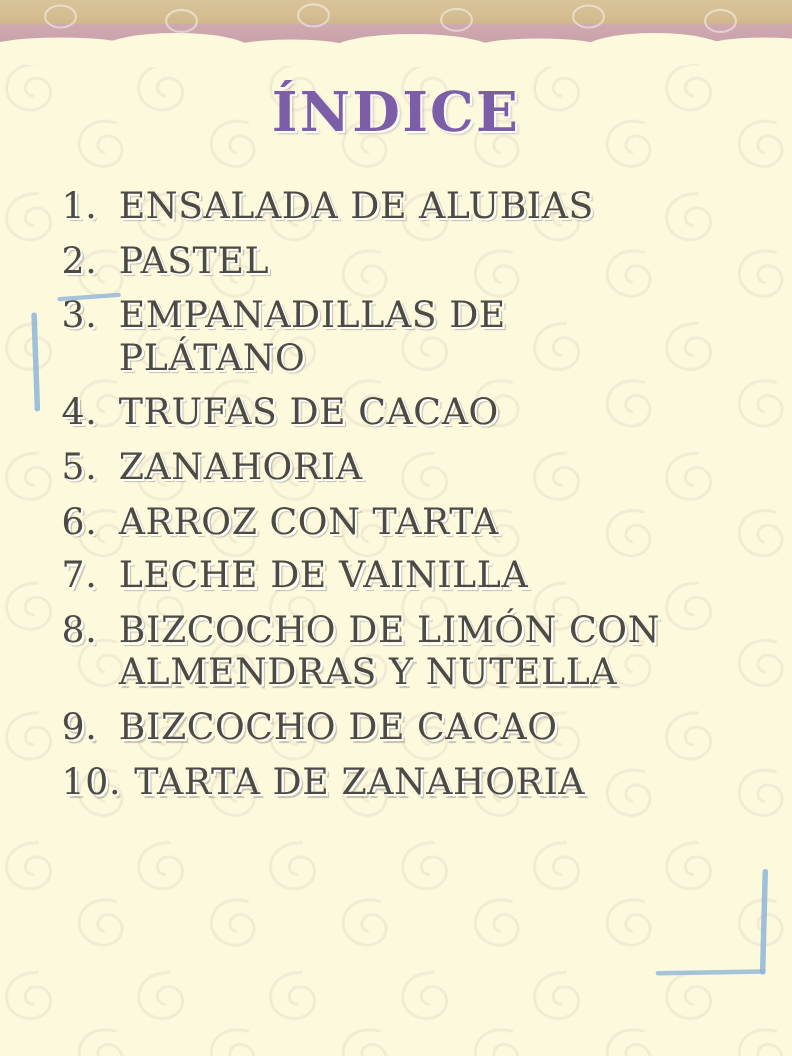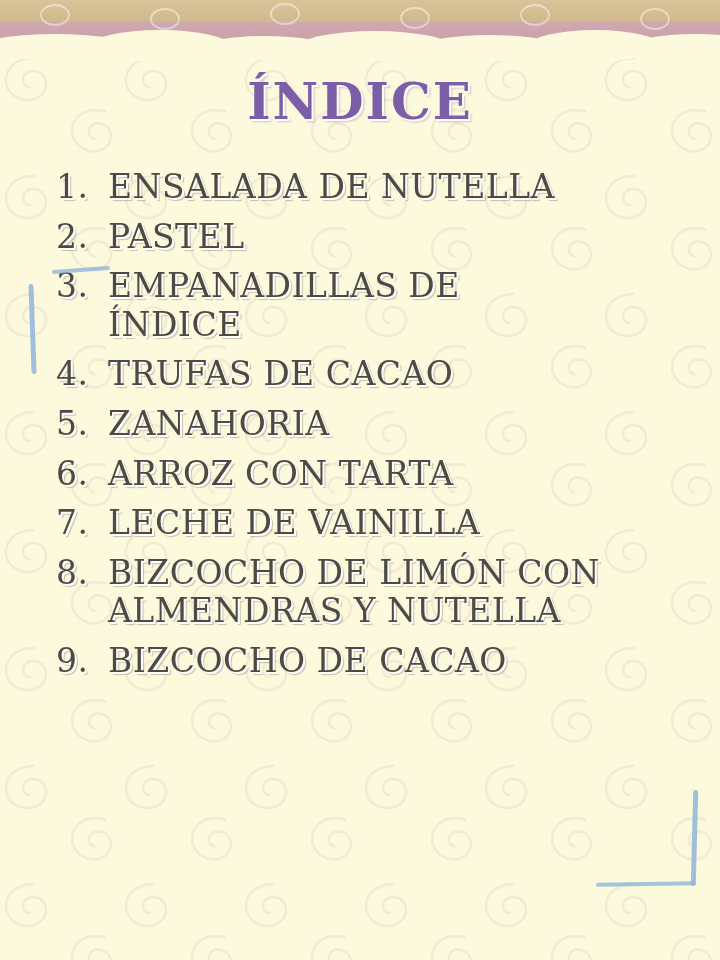--- a/index.html
+++ b/index.html
@@ -201,30 +201,30 @@
     <div class="band-wave w5"></div>
     <div class="band-wave w6"></div>
     <div class="band-wave w7"></div>
   </div>
 
   <div class="title">ÍNDICE</div>
 
   <div class="list">
     <div class="item">
       <span class="num">1.</span>
-      <span class="txt">ENSALADA DE NUTELLA</span>
+      <span class="txt">ENSALADA DE ALUBIAS</span>
     </div>
     <div class="item">
       <span class="num">2.</span>
       <span class="txt">PASTEL</span>
     </div>
     <div class="item">
       <span class="num">3.</span>
       <span class="txt">EMPANADILLAS DE
-ÍNDICE</span>
+PLÁTANO</span>
     </div>
     <div class="item">
       <span class="num">4.</span>
       <span class="txt">TRUFAS DE CACAO</span>
     </div>
     <div class="item">
       <span class="num">5.</span>
       <span class="txt">ZANAHORIA</span>
     </div>
     <div class="item">
@@ -236,20 +236,24 @@
       <span class="txt">LECHE DE VAINILLA</span>
     </div>
     <div class="item">
       <span class="num">8.</span>
       <span class="txt">BIZCOCHO DE LIMÓN CON
 ALMENDRAS Y NUTELLA</span>
     </div>
     <div class="item">
       <span class="num">9.</span>
       <span class="txt">BIZCOCHO DE CACAO</span>
+    </div>
+    <div class="item item-10">
+      <span class="num">10.</span>
+      <span class="txt">TARTA DE ZANAHORIA</span>
     </div>
   </div>
 
   <div class="pen pen-left-h"></div>
   <div class="pen pen-left-v"></div>
   <div class="pen pen-right-v"></div>
   <div class="pen pen-right-h"></div>
 
 </div>
 

